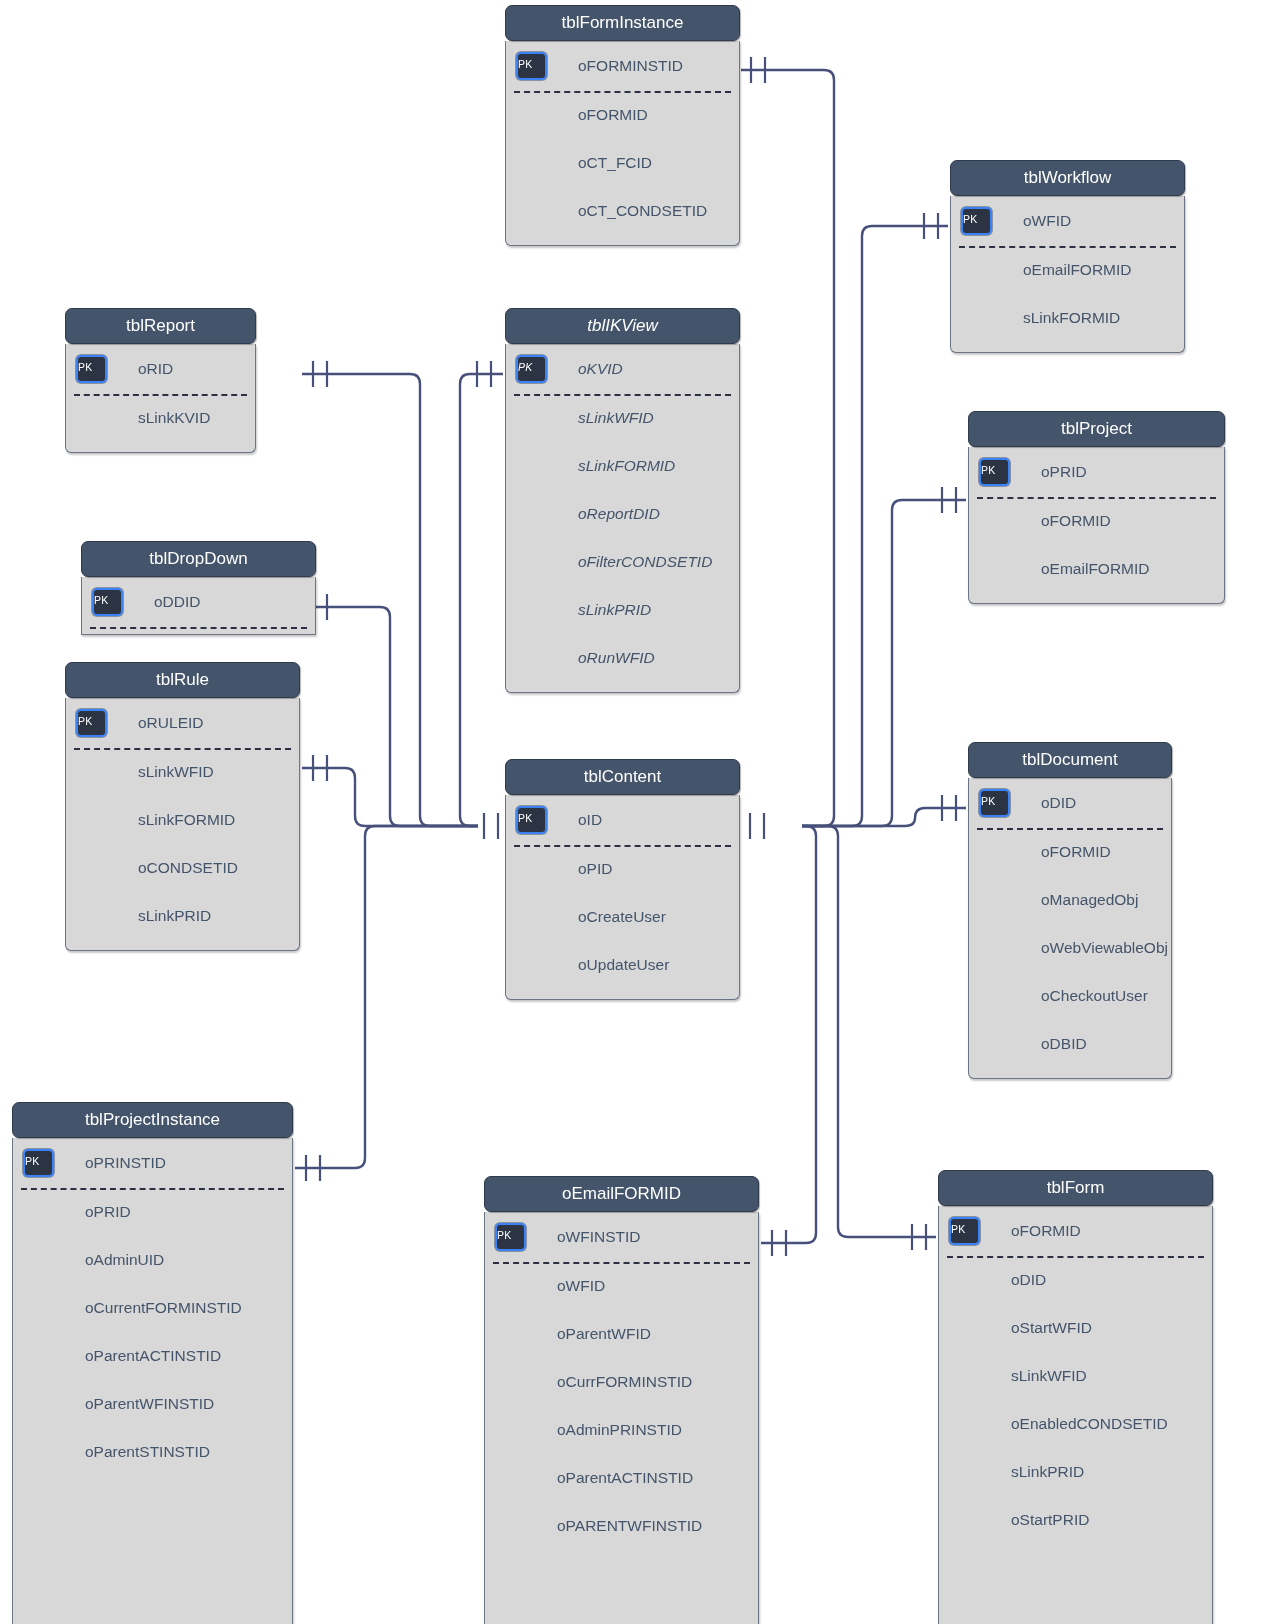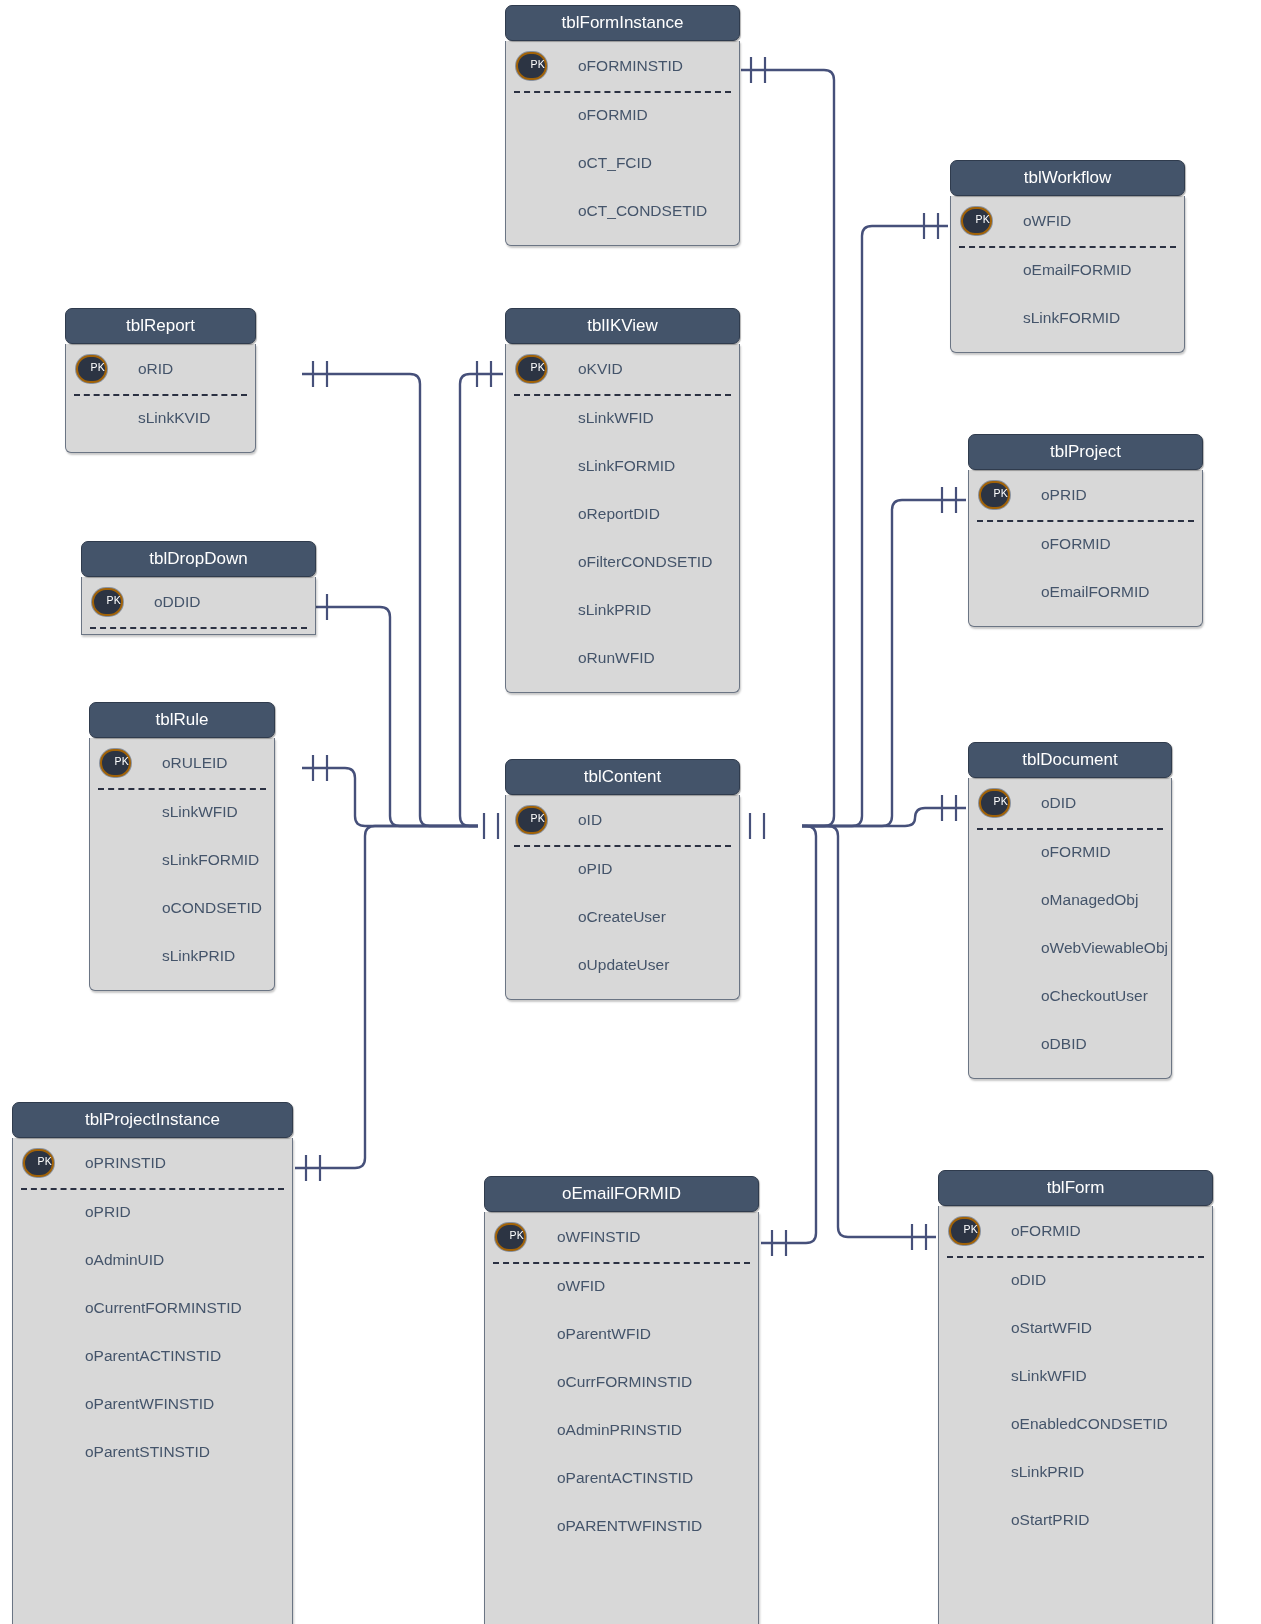--- a/index.html
+++ b/index.html
@@ -43,26 +43,26 @@
     padding-left:72px;
     white-space:nowrap;
   }
   .attr.pkrow{height:50px;line-height:50px;}
   .pkbadge{
     position:absolute;
     left:10px;top:50%;
     transform:translateY(-50%);
     width:27px;height:24px;
     background:#2c3443;
-    border:2px solid #a16207;
-    border-radius:14px;
+    border:2px solid #3b82f6;
+    border-radius:5px;
     color:#ffffff;
     font-size:10.5px;
     line-height:21px;
-    text-align:right;
+    text-align:left;
     box-shadow:0 0 0 1px #8a93a1;
     letter-spacing:.3px;
   }
   .pkline{
     position:absolute;
     left:8px;right:8px;
     top:0;
     border-top:2px dashed #2b3142;
     height:0;
   }
@@ -168,56 +168,56 @@
       <div class="entity" style="left: 65px; top: 308px; width: 191px;">
         <div class="ent-head">tblReport</div>
         <div class="ent-body" style="padding-bottom: 10px;">
           <div class="attr pkrow"><span class="pkbadge">PK</span><span>oRID</span></div>
           <div style="position: relative; height: 0px;">
             <div class="pkline"></div>
           </div>
           <div class="attr"><span>sLinkKVID</span></div>
         </div>
       </div>
-      <div class="entity" style="left: 505px; top: 308px; width: 235px;">
+      <div class="entity" style="left: 505px; top: 308px; width: 235px; font-style: italic;">
         <div class="ent-head">tblIKView</div>
         <div class="ent-body" style="padding-bottom: 10px;">
           <div class="attr pkrow"><span class="pkbadge">PK</span><span>oKVID</span></div>
           <div style="position: relative; height: 0px;">
             <div class="pkline"></div>
           </div>
           <div class="attr"><span>sLinkWFID</span></div>
           <div class="attr"><span>sLinkFORMID</span></div>
           <div class="attr"><span>oReportDID</span></div>
           <div class="attr"><span>oFilterCONDSETID</span></div>
           <div class="attr"><span>sLinkPRID</span></div>
           <div class="attr"><span>oRunWFID</span></div>
         </div>
       </div>
-      <div class="entity" style="left: 968px; top: 434px; width: 235px;">
+      <div class="entity" style="left: 968px; top: 411px; width: 257px;">
         <div class="ent-head">tblProject</div>
         <div class="ent-body" style="padding-bottom: 10px;">
           <div class="attr pkrow"><span class="pkbadge">PK</span><span>oPRID</span></div>
           <div style="position: relative; height: 0px;">
             <div class="pkline"></div>
           </div>
           <div class="attr"><span>oFORMID</span></div>
           <div class="attr"><span>oEmailFORMID</span></div>
         </div>
       </div>
       <div class="entity" style="left: 65px; top: 541px; width: 235px; margin-left: 16px;">
         <div class="ent-head">tblDropDown</div>
         <div class="ent-body clipped" style="height: 58px; overflow: hidden; border-bottom: 1px solid rgb(107, 117, 132);">
           <div class="attr pkrow"><span class="pkbadge">PK</span><span>oDDID</span></div>
           <div style="position: relative; height: 0px;">
             <div class="pkline"></div>
           </div>
         </div>
       </div>
-      <div class="entity" style="left: 65px; top: 702px; width: 186px; margin-left: 24px;">
+      <div class="entity" style="left: 65px; top: 662px; width: 235px;">
         <div class="ent-head">tblRule</div>
         <div class="ent-body" style="padding-bottom: 10px;">
           <div class="attr pkrow"><span class="pkbadge">PK</span><span>oRULEID</span></div>
           <div style="position: relative; height: 0px;">
             <div class="pkline"></div>
           </div>
           <div class="attr"><span>sLinkWFID</span></div>
           <div class="attr"><span>sLinkFORMID</span></div>
           <div class="attr"><span>oCONDSETID</span></div>
           <div class="attr"><span>sLinkPRID</span></div>

